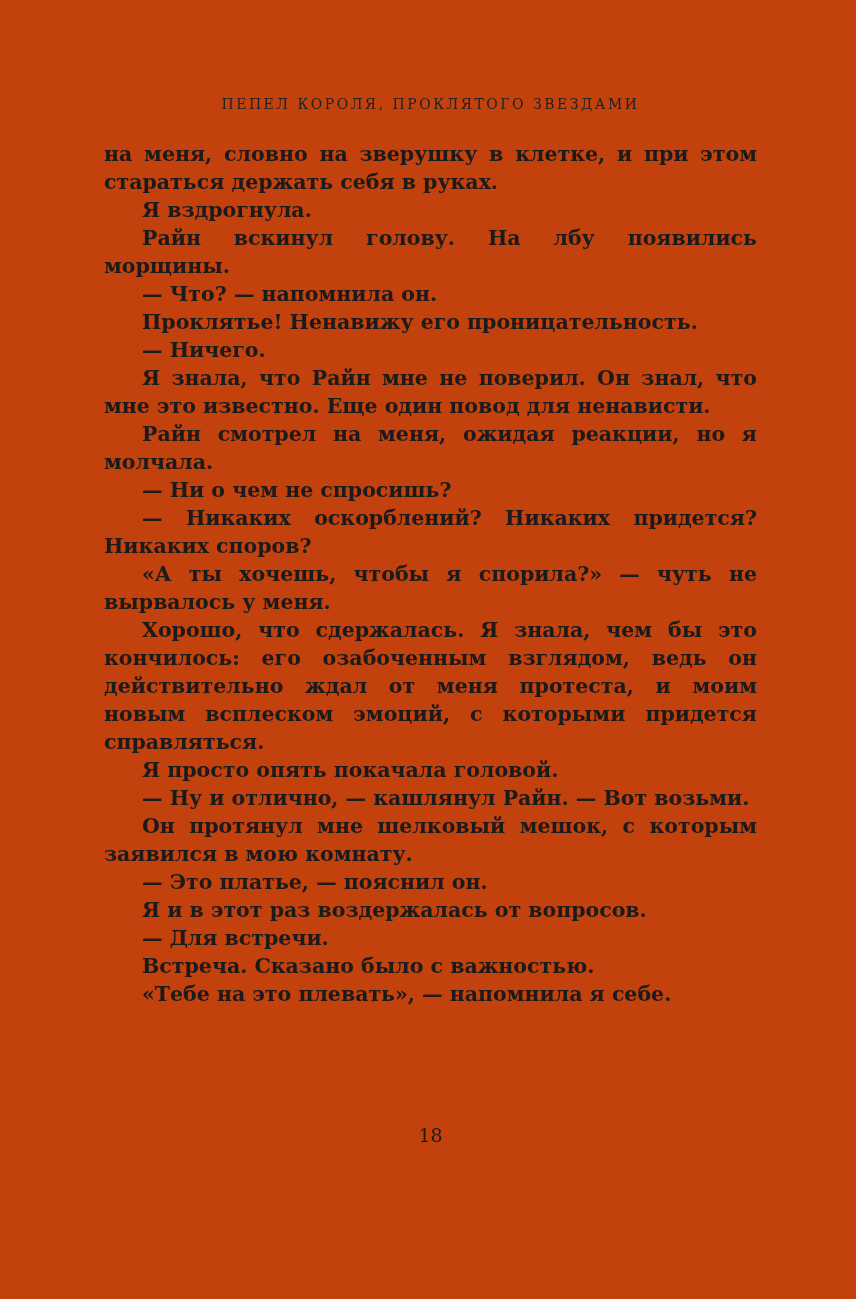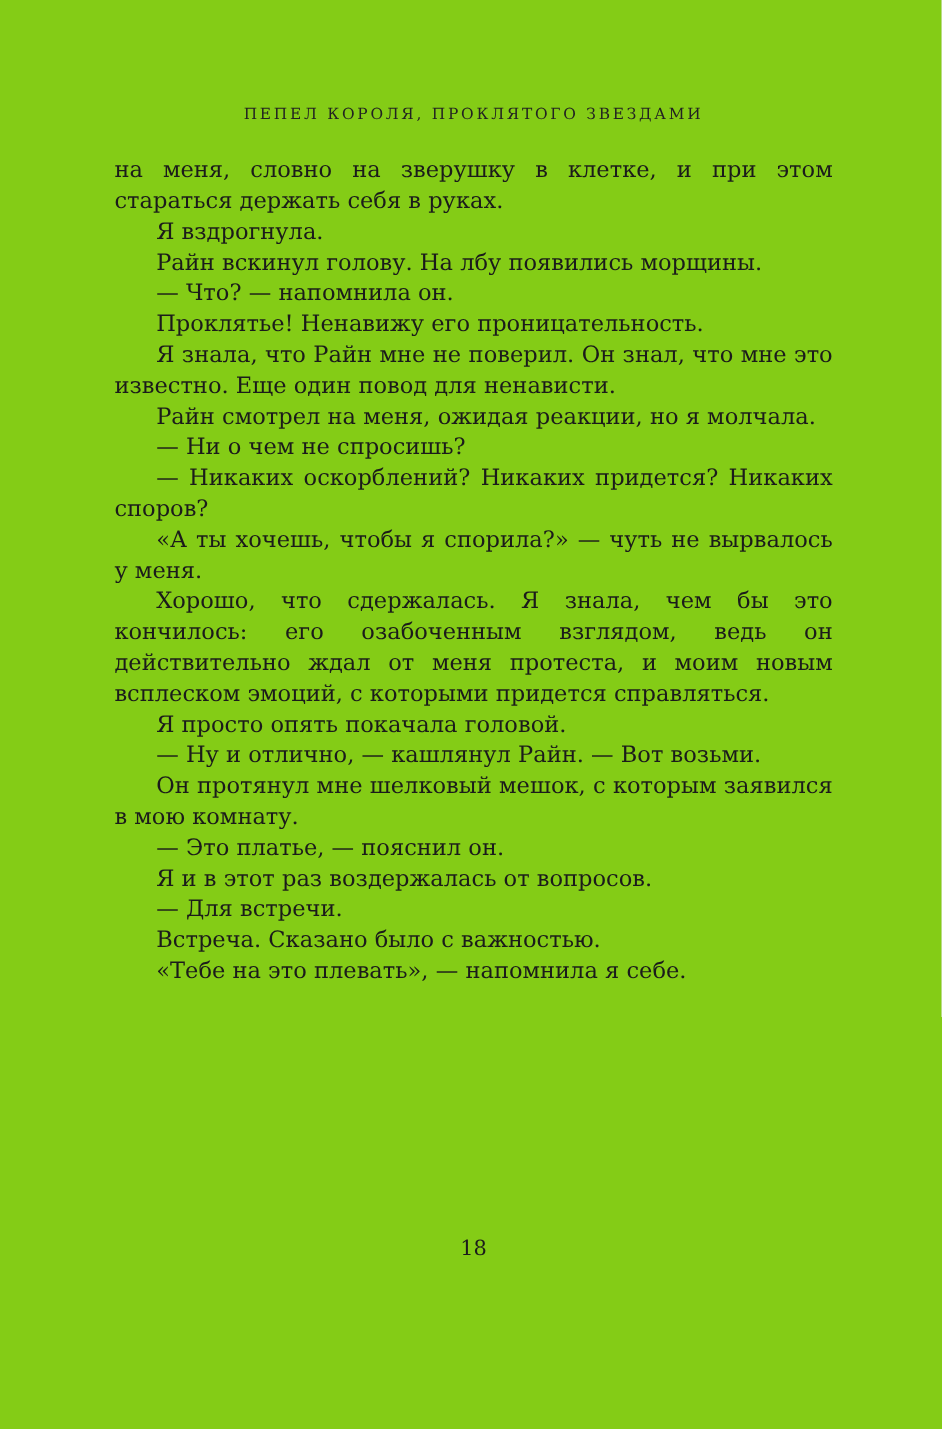--- a/index.html
+++ b/index.html
@@ -34,47 +34,49 @@
     left: 104px;
     width: 653px;
     font-size: 20.5px;
     line-height: 28px;
     text-align: justify;
   }
   .para {
     margin: 0;
     padding: 0;
     text-indent: 38px;
+    font-weight: bold;
   }
   .para.no-indent {
     text-indent: 0;
   }
   .page-number {
     position: absolute;
     top: 1124px;
     left: 104px;
     width: 653px;
     text-align: center;
     font-size: 19px;
     color: #1b1b1b;
     font-variant-numeric: oldstyle-nums;
   }
 </style>
 </head>
 <body>
 
-<div class="page" style="background: #84cc16; color: rgb(27, 27, 27);">
+<div class="page" style="background: #c2410c; color: rgb(27, 27, 27);">
   <div class="running-title">ПЕПЕЛ КОРОЛЯ, ПРОКЛЯТОГО ЗВЕЗДАМИ</div>
 
   <div class="body-text">
       <p class="para no-indent">на меня, словно на зверушку в клетке, и при этом стараться держать себя в руках.</p>
       <p class="para">Я вздрогнула.</p>
       <p class="para">Райн вскинул голову. На лбу появились морщины.</p>
       <p class="para">— Что? — напомнила он.</p>
       <p class="para">Проклятье! Ненавижу его проницательность.</p>
+      <p class="para">— Ничего.</p>
       <p class="para">Я знала, что Райн мне не поверил. Он знал, что мне это известно. Еще один повод для ненависти.</p>
       <p class="para">Райн смотрел на меня, ожидая реакции, но я молчала.</p>
       <p class="para">— Ни о чем не спросишь?</p>
       <p class="para">— Никаких оскорблений? Никаких придется? Никаких споров?</p>
       <p class="para">«А ты хочешь, чтобы я спорила?» — чуть не вырвалось у меня.</p>
       <p class="para">Хорошо, что сдержалась. Я знала, чем бы это кончилось: его озабоченным взглядом, ведь он действительно ждал от меня протеста, и моим новым всплеском эмоций, с которыми придется справляться.</p>
       <p class="para">Я просто опять покачала головой.</p>
       <p class="para">— Ну и отлично, — кашлянул Райн. — Вот возьми.</p>
       <p class="para">Он протянул мне шелковый мешок, с которым заявился в мою комнату.</p>
       <p class="para">— Это платье, — пояснил он.</p>

